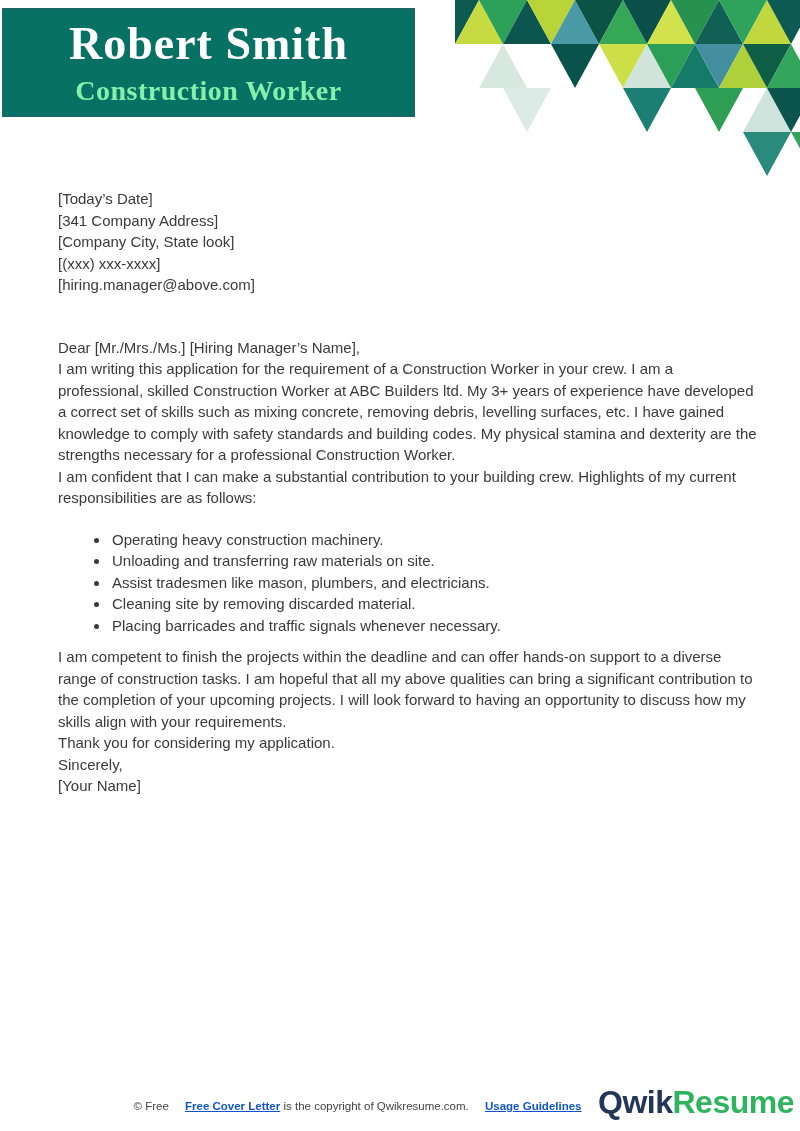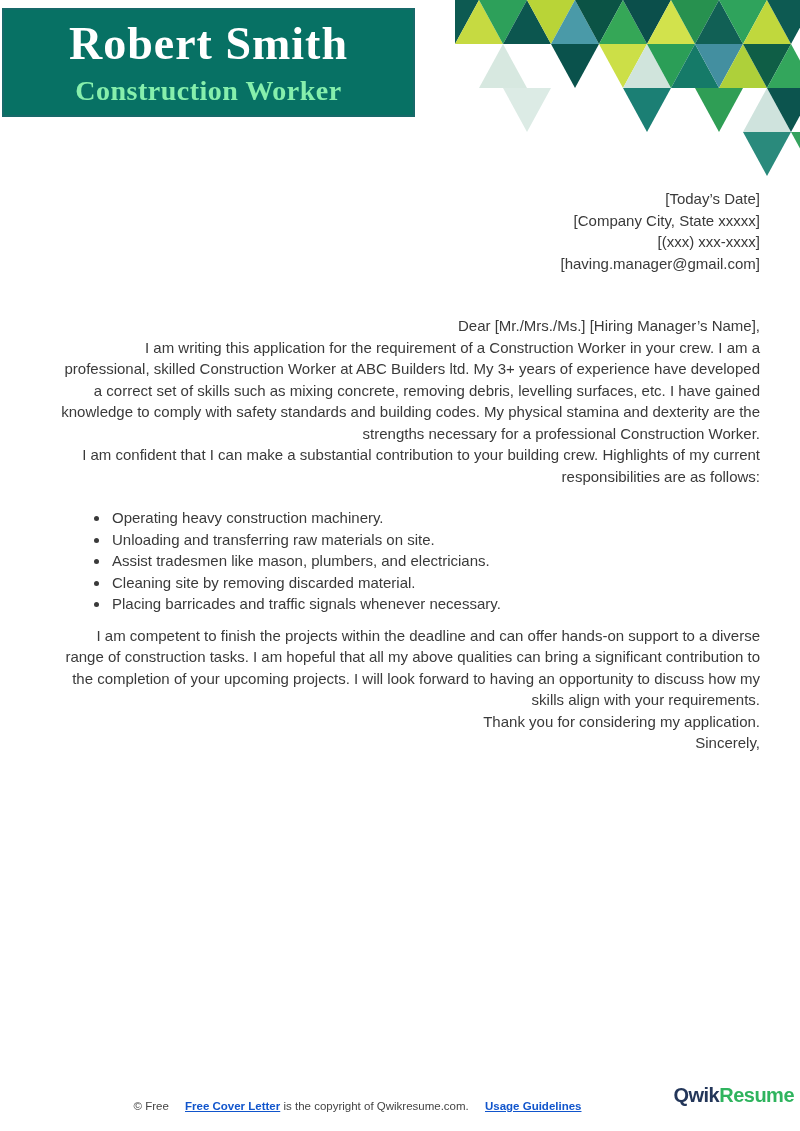--- a/index.html
+++ b/index.html
@@ -54,21 +54,21 @@
 
   
   .letter {
     position: absolute;
     left: 58px;
     top: 188px;
     width: 702px;
     font-size: 15px;
     line-height: 21.5px;
   }
-  .letter p { margin: 0; text-align: right; }
+  .letter p { margin: 0; }
   .date-line   { margin-bottom: 41px; }
   .address-block { margin-bottom: 41px; }
   .salutation  { margin-bottom: 10px; }
   .para-1      { margin-bottom: 21px; }
   .para-2      { margin-bottom: 0; }
   ul.duties {
     margin: 20px 0 10px 0;
     padding-left: 52px;
   }
   ul.duties li { margin: 0; padding-left: 2px; }
@@ -89,21 +89,21 @@
   .footer-copy a {
     color: #1155cc;
     font-weight: bold;
     text-decoration: underline;
     padding-left: 13px;
   }
   .logo {
     position: absolute;
     right: 6px;
     top: 1084px;
-    font-size: 20px;
+    font-size: 32px;
     font-weight: bold;
     letter-spacing: -0.5px;
   }
   .logo .qwik   { color: #233659; }
   .logo .resume { color: #2fb45e; }
 </style>
 </head>
 <body>
 
 <div class="page">
@@ -148,23 +148,24 @@
     <polygon points="312,88 360,88 336,132" fill="#0c544e"></polygon>
 
     <polygon points="288,132 336,132 312,176" fill="#2a8a7c"></polygon>
     <polygon points="336,132 384,132 360,176" fill="#35a25e"></polygon>
   </svg>
 
   <div class="letter">
     <p class="date-line">[Today’s Date]</p>
 
     <div class="address-block">
-      <p>[Company City, State xxxxx]</p>
+      <p>[341 Company Address]</p>
+      <p>[Company City, State look]</p>
       <p>[(xxx) xxx-xxxx]</p>
-      <p>[having.manager@gmail.com]</p>
+      <p>[hiring.manager@above.com]</p>
     </div>
 
     <p class="salutation">Dear [Mr./Mrs./Ms.] [Hiring Manager’s Name],</p>
 
     <p class="para-1">I am writing this application for the requirement of a Construction Worker in your crew. I am a professional, skilled Construction Worker at ABC Builders ltd. My 3+ years of experience have developed a correct set of skills such as mixing concrete, removing debris, levelling surfaces, etc. I have gained knowledge to comply with safety standards and building codes. My physical stamina and dexterity are the strengths necessary for a professional Construction Worker.</p>
 
     <p class="para-2">I am confident that I can make a substantial contribution to your building crew. Highlights of my current responsibilities are as follows:</p>
 
     <ul class="duties">
       <li>Operating heavy construction machinery.</li>
@@ -173,20 +174,21 @@
       <li>Cleaning site by removing discarded material.</li>
       <li>Placing barricades and traffic signals whenever necessary.</li>
     </ul>
 
     <p class="para-3">I am competent to finish the projects within the deadline and can offer hands-on support to a diverse range of construction tasks. I am hopeful that all my above qualities can bring a significant contribution to the completion of your upcoming projects. I will look forward to having an opportunity to discuss how my skills align with your requirements.</p>
 
     <p class="thanks">Thank you for considering my application.</p>
 
     <div class="closing-block">
       <p>Sincerely,</p>
+      <p>[Your Name]</p>
     </div>
   </div>
 
   <div class="footer-copy">
     <span>© Free </span><a href="#">Free Cover Letter</a><span> is the copyright of Qwikresume.com. </span><a href="#">Usage Guidelines</a>
   </div>
 
   <div class="logo">
     <span class="qwik">Qwik</span><span class="resume">Resume</span>
   </div>

